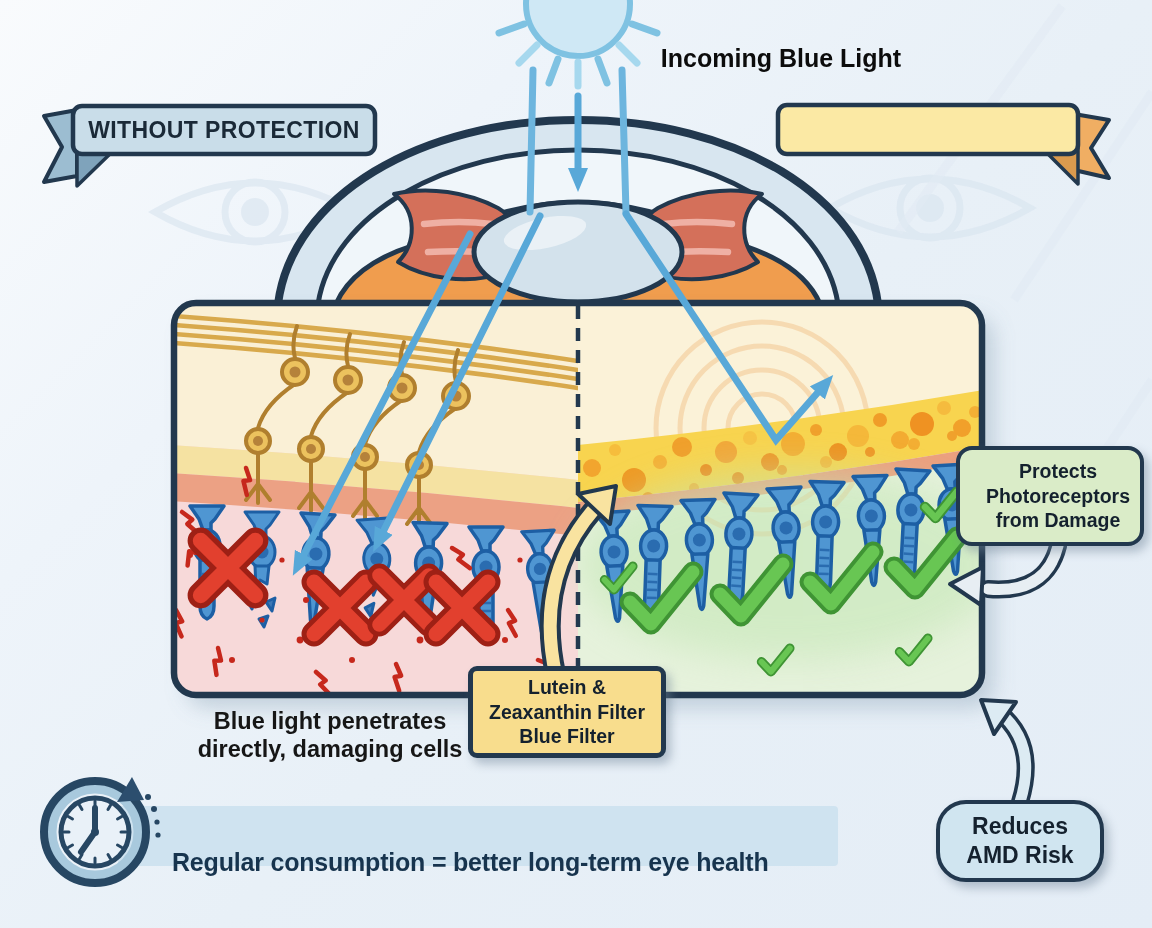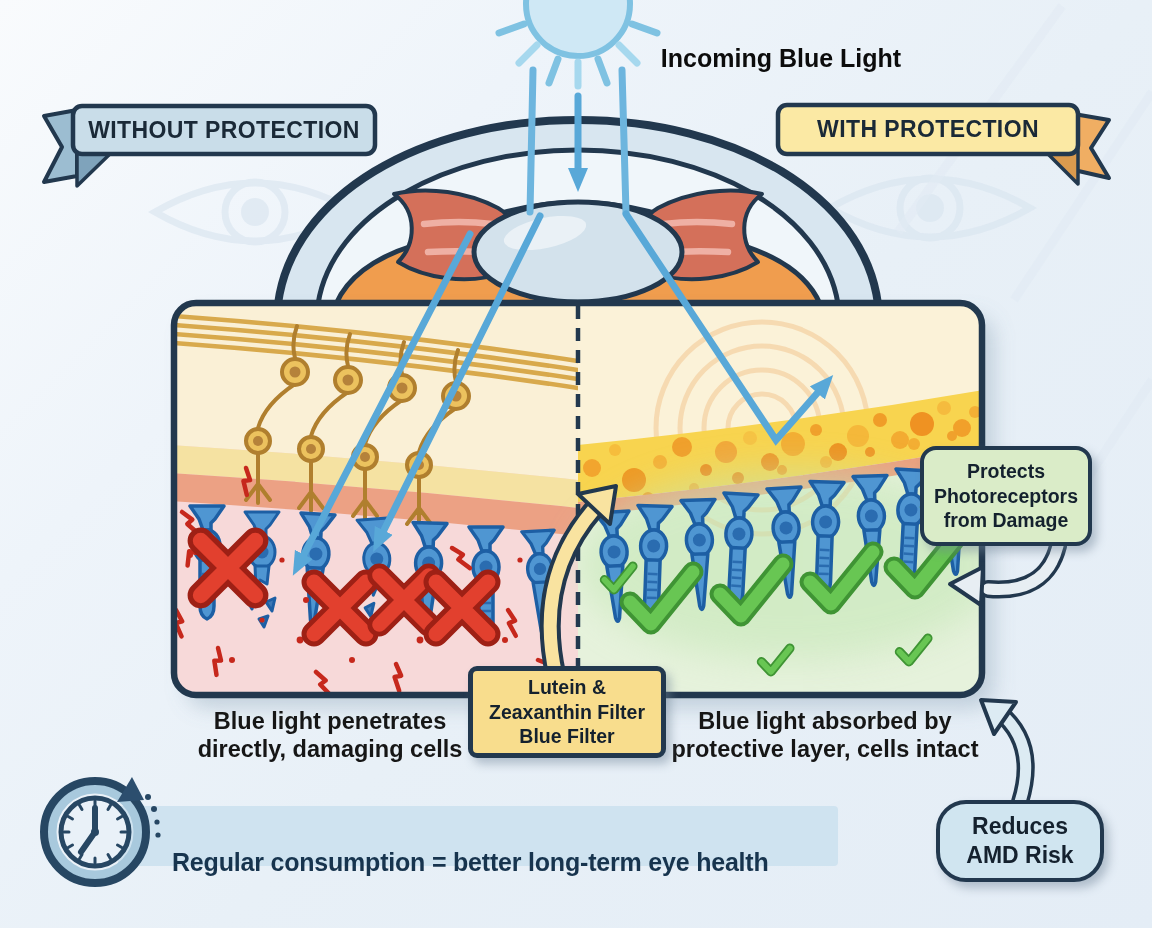--- a/index.html
+++ b/index.html
@@ -13,21 +13,21 @@
   .incoming{left:648px;top:44px;width:266px;text-align:center;font-size:25px;font-weight:bold;color:#0c0c0c;}
   .banner-label{display:flex;align-items:center;justify-content:center;font-weight:bold;font-size:23px;color:#1a2937;letter-spacing:.4px;}
   .banner-left{left:73px;top:106px;width:302px;height:48px;}
   .banner-right{left:778px;top:105px;width:300px;height:49px;}
   .caption{text-align:center;font-weight:bold;font-size:23.5px;color:#161616;line-height:1.18;}
   .caption-left{left:160px;top:708px;width:340px;}
   .caption-right{left:653px;top:708px;width:344px;}
   .callout{border:5px solid #22384e;border-radius:16px;display:flex;flex-direction:column;align-items:center;justify-content:center;
     font-weight:bold;color:#14212e;text-align:center;box-shadow:5px 6px 10px rgba(110,130,150,.45);}
   .lutein{left:468px;top:666px;width:188px;height:82px;background:#f8dd8d;font-size:19.5px;line-height:1.26;border-radius:9px;}
-  .protects{left:920px;top:446px;width:164px;height:92px;background:#daecc8;font-size:19.5px;line-height:1.26;border-width:4px;}
+  .protects{left:956px;top:446px;width:164px;height:92px;background:#daecc8;font-size:19.5px;line-height:1.26;border-width:4px;padding-left:16px;}
   .amd{left:936px;top:800px;width:160px;height:74px;background:#d0e5f0;font-size:23px;line-height:1.28;border-width:4.5px;border-radius:30px;}
   .footer-msg{left:172px;top:806px;width:662px;height:60px;display:flex;align-items:center;font-size:25px;font-weight:bold;color:#17344e;letter-spacing:-.2px;margin-top:26px;}
 </style>
 </head>
 <body>
 
 <div class="canvas">
 
 <svg class="art" width="1152" height="928" viewBox="0 0 1152 928">
   <defs>
@@ -340,29 +340,24 @@
     <circle cx="148" cy="797" r="3" fill="#274763"></circle>
         <circle cx="154" cy="809" r="3" fill="#274763"></circle>
     <circle cx="157" cy="822" r="2.6" fill="#274763"></circle>
         <circle cx="158" cy="835" r="2.6" fill="#274763"></circle>
   </g>
 </svg>
 
 <div class="ov incoming">Incoming Blue Light</div>
 
 <div class="ov banner-label banner-left">WITHOUT PROTECTION</div>
-<div class="ov banner-label banner-right">WITH PROTECTION</div>
 
 <div class="ov caption caption-left">
   <span style="display:block">Blue light penetrates</span>
   <span style="display:block">directly, damaging cells</span>
-</div>
-<div class="ov caption caption-right">
-  <span style="display:block">Blue light absorbed by</span>
-  <span style="display:block">protective layer, cells intact</span>
 </div>
 
 <div class="ov callout lutein">
   <span>Lutein &amp;</span>
   <span>Zeaxanthin Filter</span>
   <span>Blue Filter</span>
 </div>
 <div class="ov callout protects">
   <span>Protects</span>
   <span>Photoreceptors</span>

